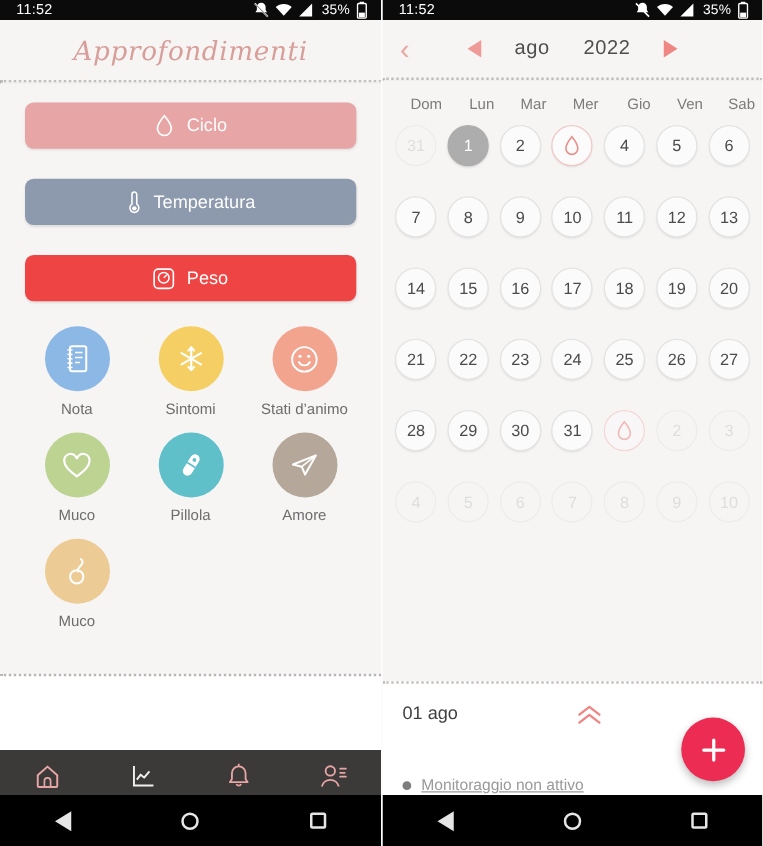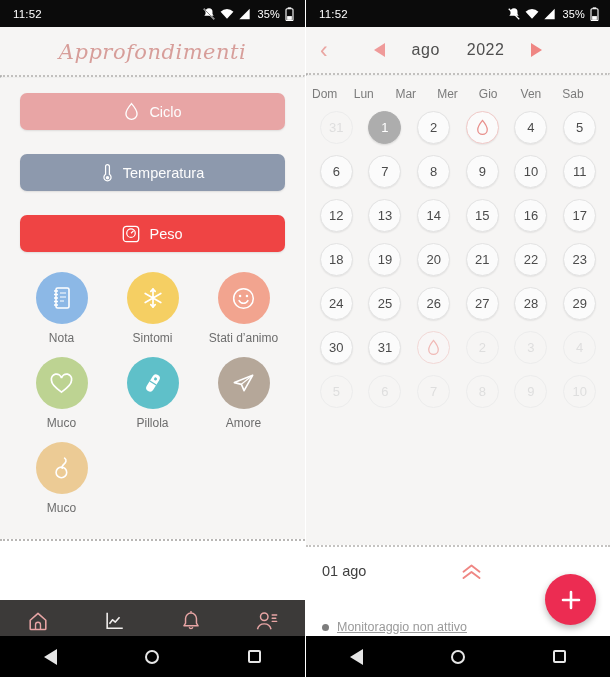--- a/index.html
+++ b/index.html
@@ -8,21 +8,21 @@
     background: #ffffff;
     font-family: "Liberation Sans", sans-serif;
     overflow: hidden;
   }
   .screens { display: flex; width: 610px; height: 677px; }
   .screen { width: 305px; height: 677px; position: relative; background: #f6f5f4; overflow: hidden; }
   .screen.right { border-left: 1px solid #ffffff; }
 
   
   .statusbar {
-    height: 27px; background: #0b0b0b; color: #ffffff;
+    height: 16px; background: #0b0b0b; color: #ffffff;
     display: flex; align-items: center; justify-content: space-between;
     padding: 0 11px 0 13px; font-size: 11.5px; letter-spacing: .2px;
   }
   .status-right { display: flex; align-items: center; gap: 4px; }
   .status-pct { font-size: 11px; margin: 0 1px 0 2px; }
   .sb-ico { display: block; }
 
   
   .app-title {
     text-align: center; padding: 13px 0 11px;
@@ -78,27 +78,27 @@
     align-items: center; justify-content: center; gap: 27px; pointer-events: none;
   }
   .month-nav > * { pointer-events: auto; }
   .tri { width: 0; height: 0; }
   .tri.left { border-top: 7px solid transparent; border-bottom: 7px solid transparent; border-right: 11px solid #ef9a99; }
   .tri.right { border-top: 7px solid transparent; border-bottom: 7px solid transparent; border-left: 11px solid #ef8683; }
   .month-label { font-size: 16px; color: #4e4e4e; letter-spacing: .5px; }
 
   .weekdays {
     display: grid; grid-template-columns: repeat(7, 1fr);
-    padding: 11px 6px 6px; text-align: left;
+    padding: 11px 6px 6px; text-align: right;
   }
   .weekday { font-size: 12px; color: #7b7b7b; }
 
   .days {
-    display: grid; grid-template-columns: repeat(6, 1fr);
-    row-gap: 11px; padding: 4px 6px 0; justify-items: center;
+    display: grid; grid-template-columns: repeat(7, 1fr);
+    row-gap: 24px; padding: 4px 6px 0; justify-items: center;
   }
   .day {
     width: 33px; height: 33px; border-radius: 50%;
     display: flex; align-items: center; justify-content: center;
     font-size: 13px; color: #4b4b4b;
     background: #fbfbfb; border: 1px solid #e3e3e3;
     box-shadow: 0 1px 1.5px rgba(0,0,0,.07);
   }
   .day.muted { color: #dedede; background: #f6f5f4; border-color: #ececec; box-shadow: none; }
   .day.selected { background: #adadad; border-color: #adadad; color: #ffffff; box-shadow: 0 1px 2px rgba(0,0,0,.12); }

